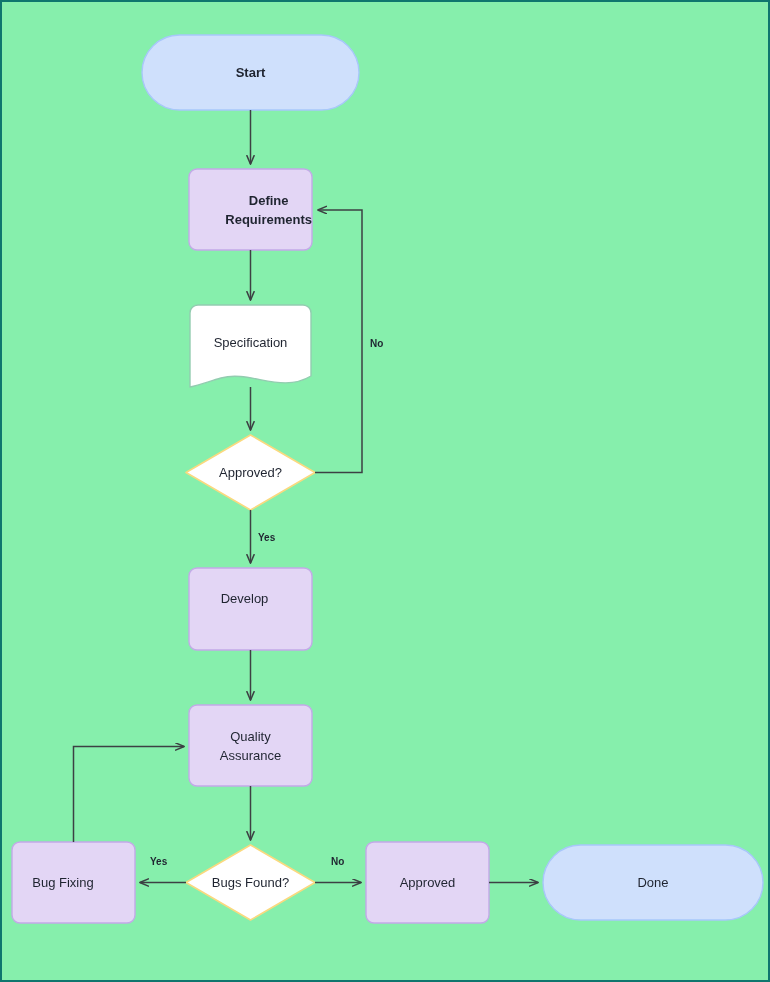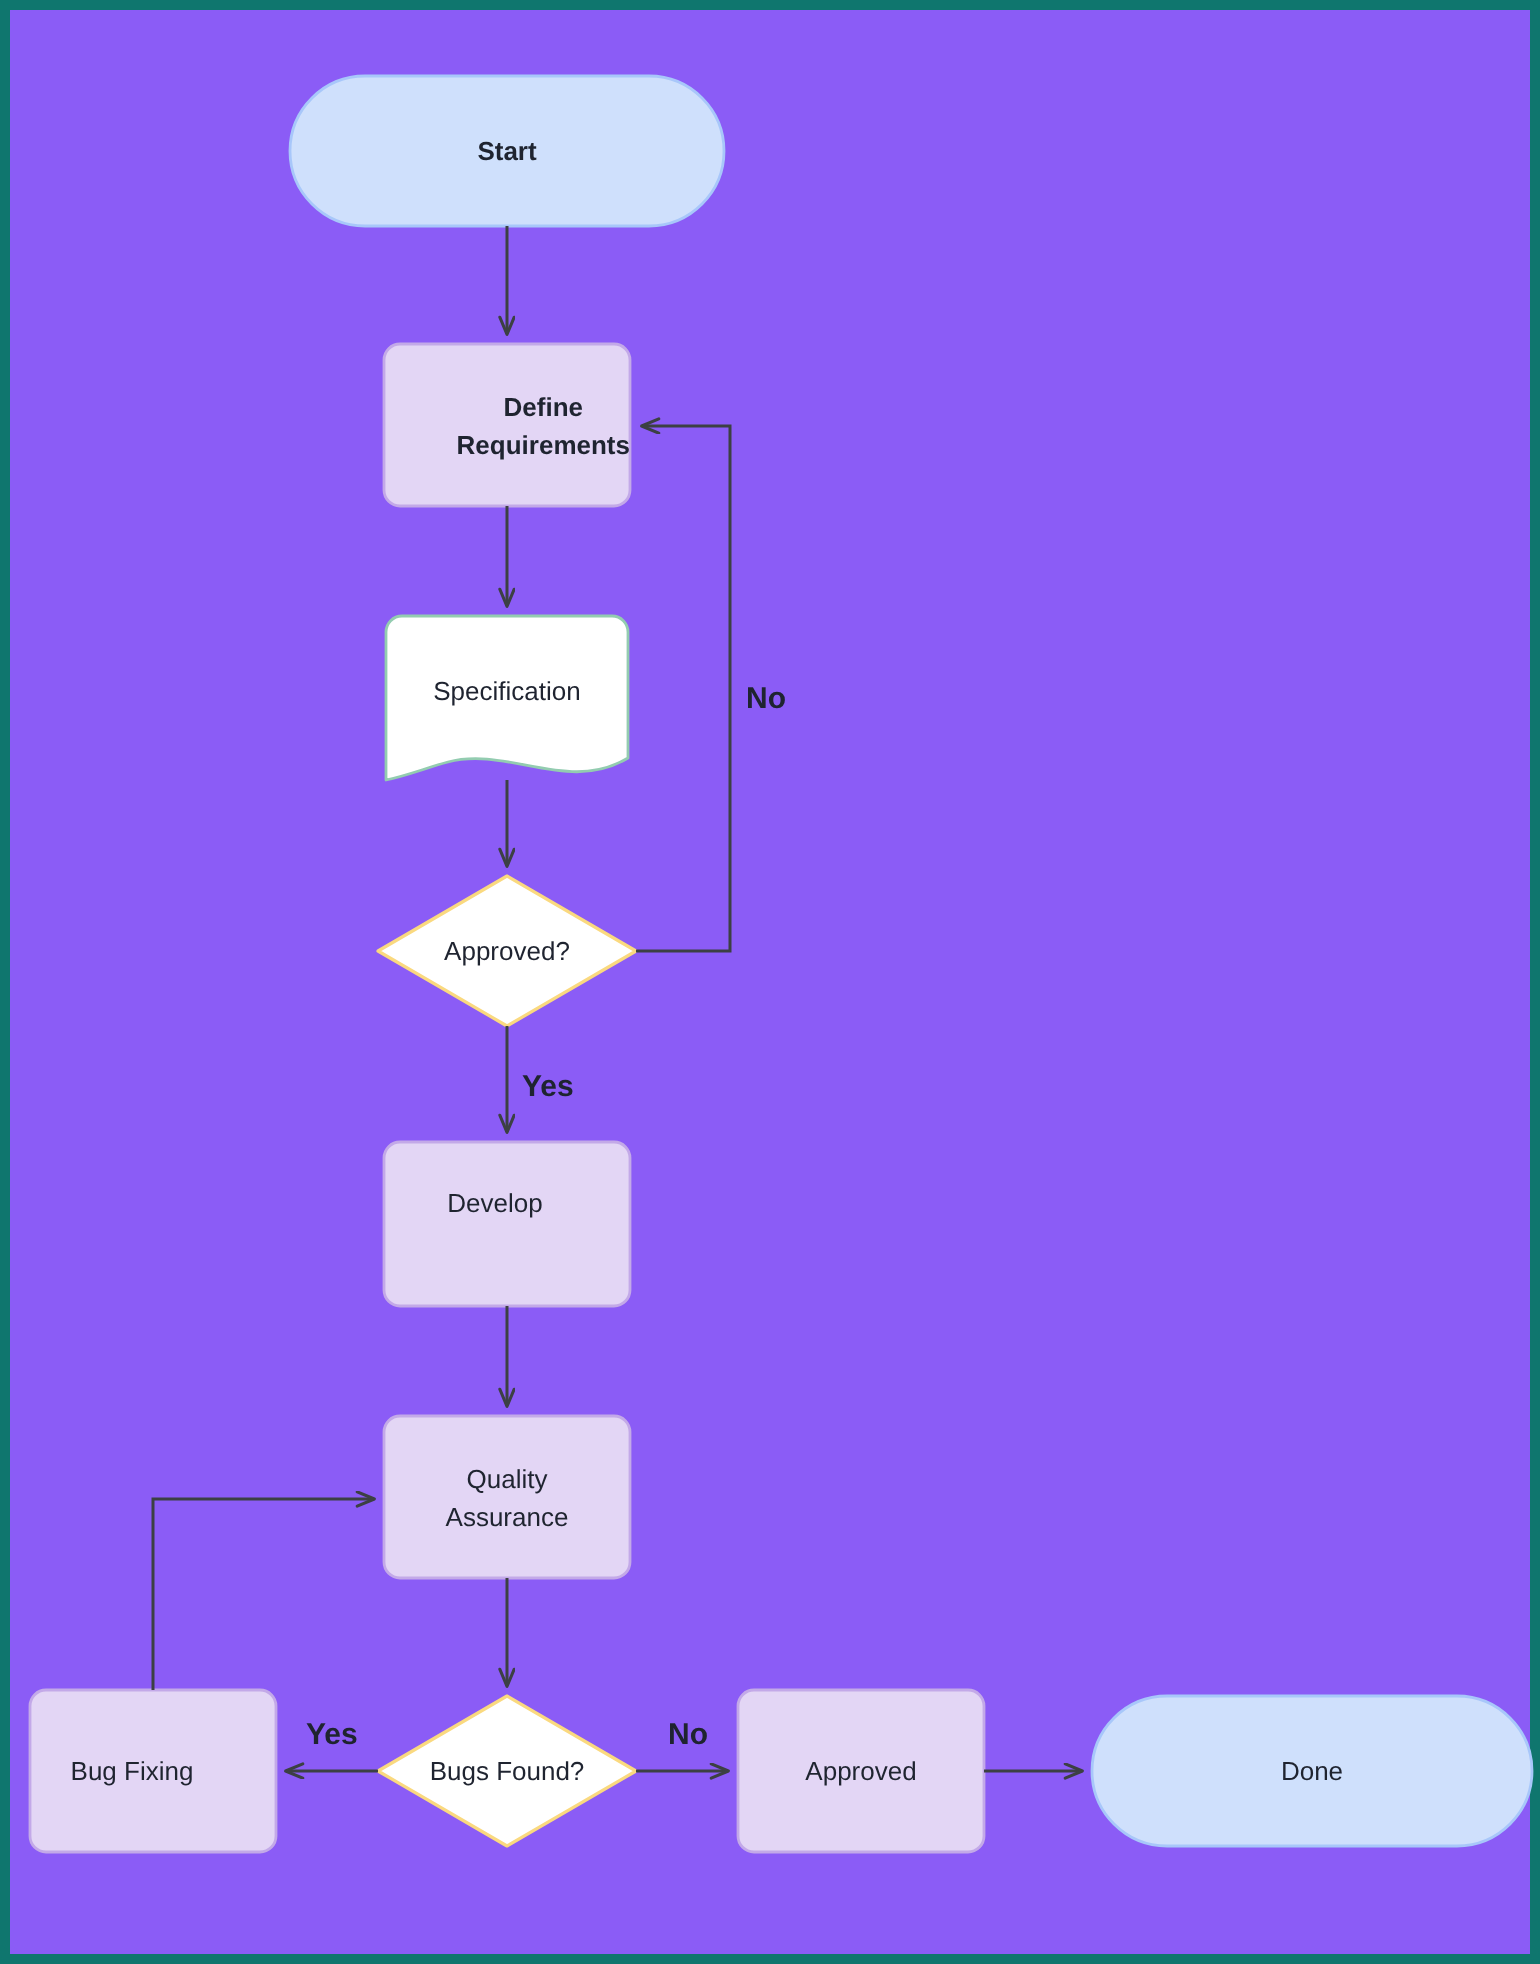--- a/index.html
+++ b/index.html
@@ -10,23 +10,23 @@
   body {
     width: 770px;
     height: 982px;
     font-family: "Liberation Sans", sans-serif;
     overflow: hidden;
   }
   #canvas {
     position: relative;
     width: 770px;
     height: 982px;
-    background: #8b5cf6;
+    background: #86efac;
     box-sizing: border-box;
-    border: 5px solid #0f766e;
+    border: 2px solid #0f766e;
   }
   #flow-svg {
     position: absolute;
     top: 0;
     left: 0;
     width: 770px;
     height: 982px;
   }
   .node-label {
     position: absolute;
@@ -36,21 +36,21 @@
     text-align: center;
     color: #1f2430;
     font-size: 13px;
     line-height: 19px;
     pointer-events: none;
   }
   .node-label.bold { font-weight: bold; }
   .edge-label {
     position: absolute;
     color: #1f2430;
-    font-size: 15px;
+    font-size: 10px;
     font-weight: bold;
     white-space: nowrap;
   }
 </style>
 </head>
 <body>
 
 <div id="canvas">
 
   <svg id="flow-svg" viewBox="0 0 770 982">

